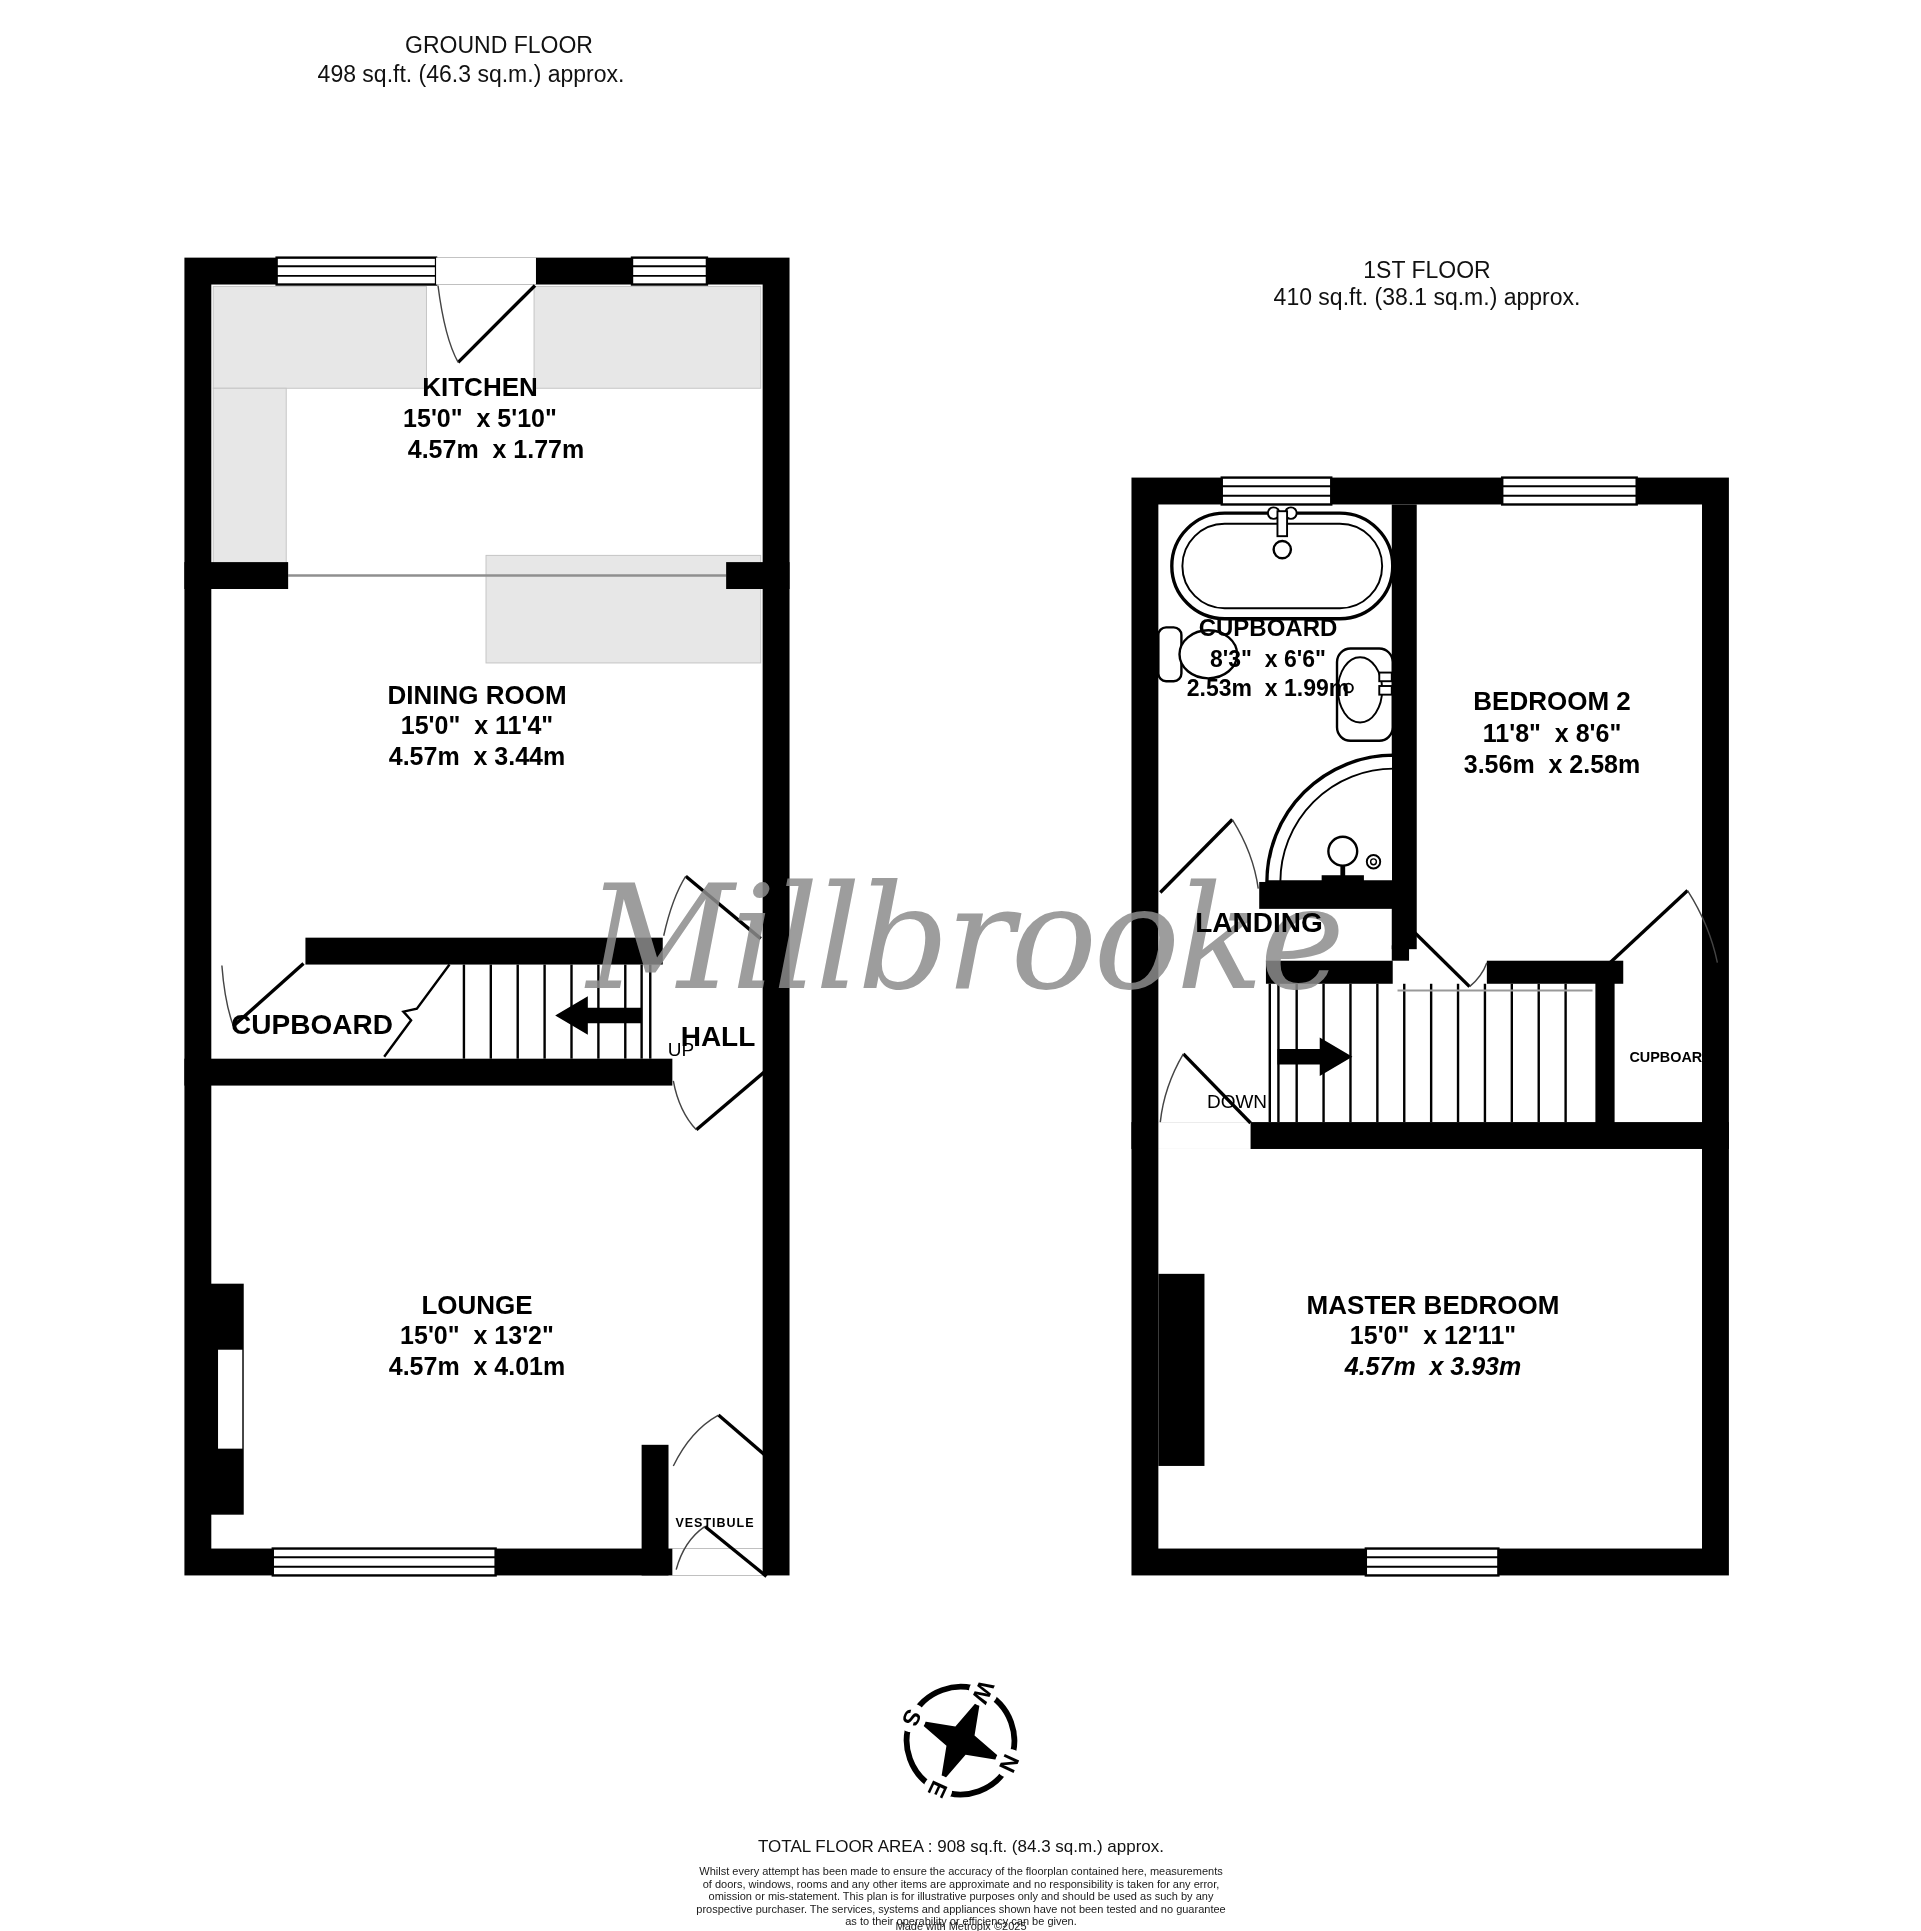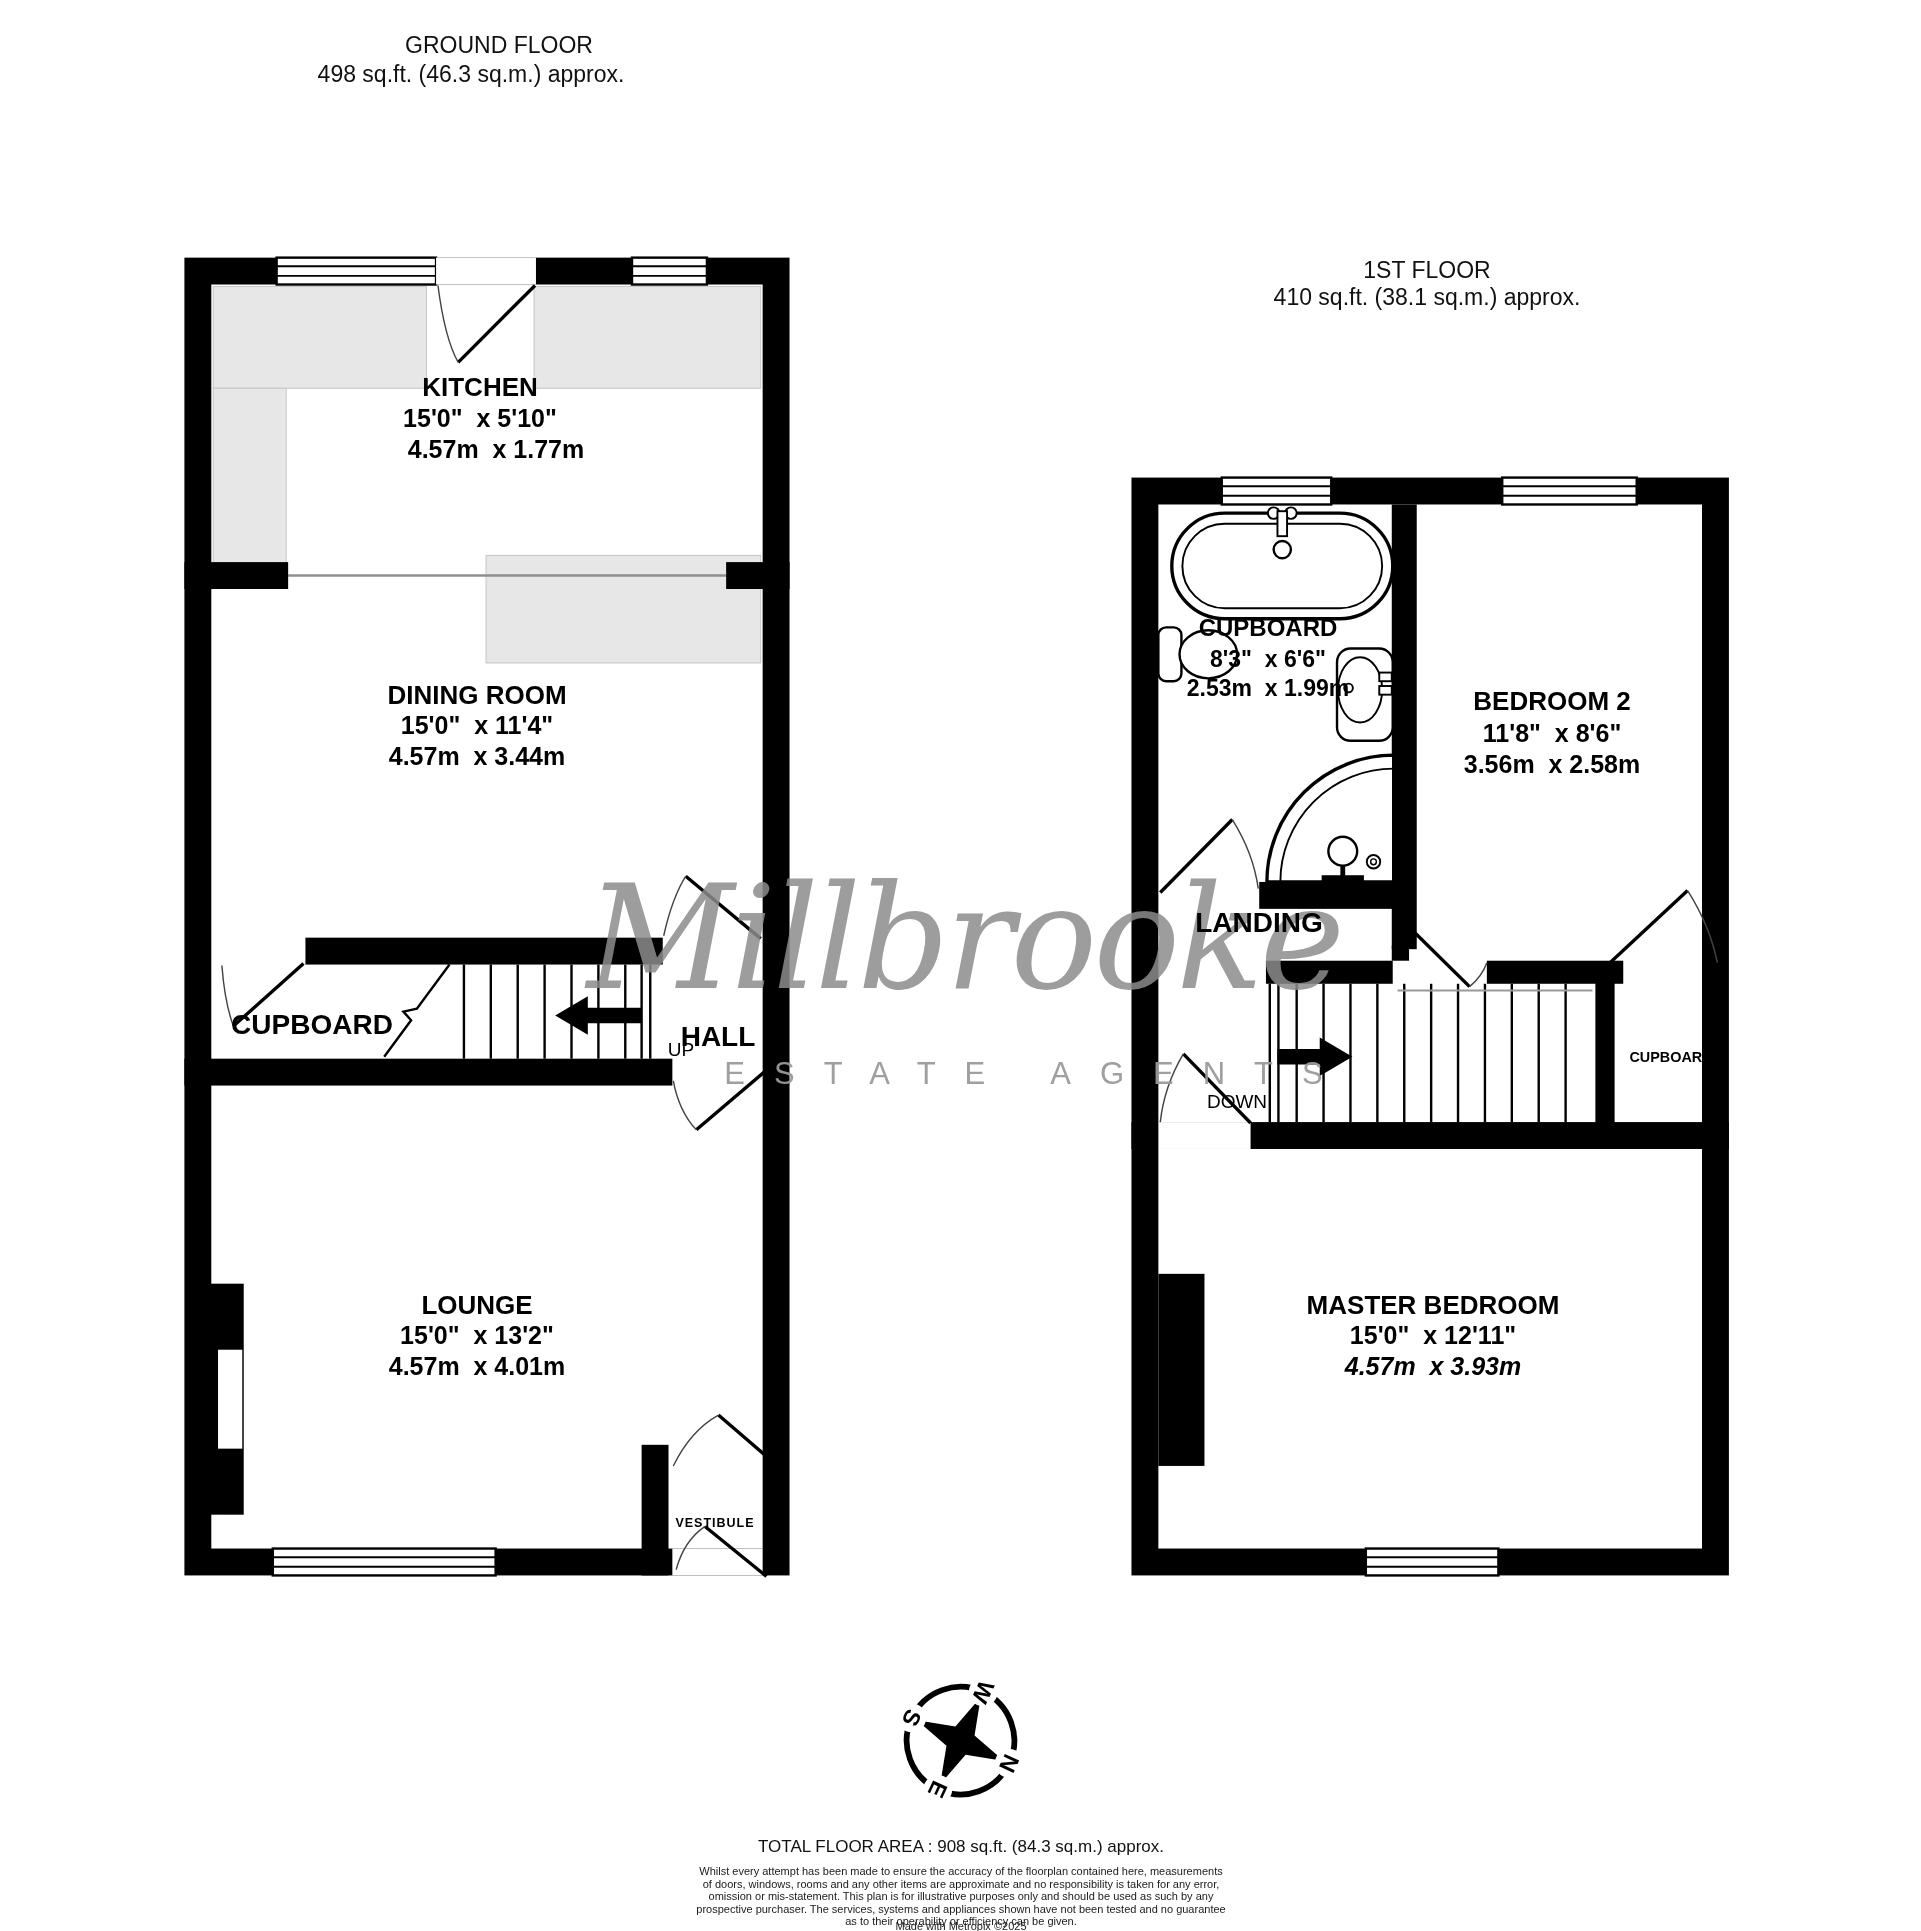--- a/index.html
+++ b/index.html
@@ -246,21 +246,20 @@
       <circle cx="0" cy="56" r="15" fill="#fff"></circle>
       <circle cx="-56" cy="0" r="15" fill="#fff"></circle>
       <text x="0" y="-56" text-anchor="middle" dominant-baseline="central" font-size="24" font-weight="bold" font-family="Liberation Sans, sans-serif">N</text>
       <text x="56" y="0" text-anchor="middle" dominant-baseline="central" font-size="24" font-weight="bold" font-family="Liberation Sans, sans-serif">E</text>
       <text x="0" y="56" text-anchor="middle" dominant-baseline="central" font-size="24" font-weight="bold" font-family="Liberation Sans, sans-serif">S</text>
       <text x="-56" y="0" text-anchor="middle" dominant-baseline="central" font-size="24" font-weight="bold" font-family="Liberation Sans, sans-serif">W</text>
     </g>
   </svg>
 
   <div class="wm-script" style="left:964px;top:951px;">Millbrooke</div>
-  <div class="wm-caps" style="left:1038px;top:1074px;">ESTATE AGENTS</div>
 
   <div class="lbl hdr" style="left:471px;top:45px;margin-left:28px;">GROUND FLOOR</div>
   <div class="lbl hdr" style="left:471px;top:74px;">498 sq.ft. (46.3 sq.m.) approx.</div>
   <div class="lbl hdr" style="left:1427px;top:270px;">1ST FLOOR</div>
   <div class="lbl hdr" style="left:1427px;top:297px;">410 sq.ft. (38.1 sq.m.) approx.</div>
 
   <div class="lbl room-name" style="left:480px;top:387px;">KITCHEN</div>
   <div class="lbl room-dim" style="left:480px;top:418px;">15'0"  x 5'10"</div>
   <div class="lbl room-dim" style="left:496px;top:449px;">4.57m  x 1.77m</div>
 

